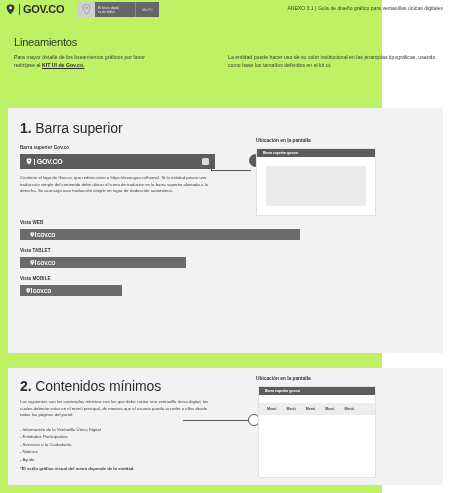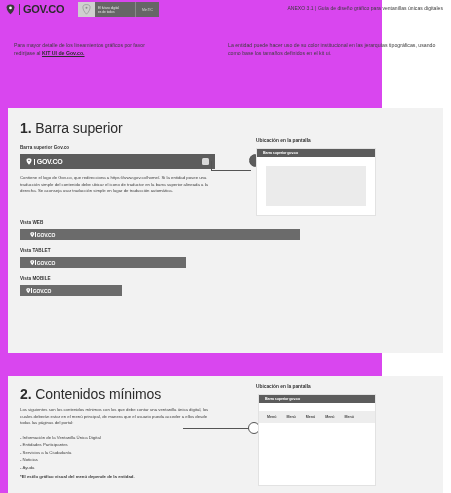--- a/index.html
+++ b/index.html
@@ -3,21 +3,21 @@
 <meta charset="utf-8">
 <style>
   * { box-sizing: border-box; margin: 0; padding: 0; }
   html, body {
     width: 451px; height: 493px;
     background: #ffffff;
     font-family: "Liberation Sans", sans-serif;
     color: #3d3d3d;
     overflow: hidden;
   }
-  .page { position: relative; width: 382px; height: 493px; background:#d946ef; }
+  .page { position: relative; width: 382px; height: 493px; background:#bef264; }
 
   
   .header { position:absolute; top:0; left:0; width:451px; height:22px; }
   .brand { position:absolute; left:6px; top:3px; display:flex; align-items:center; gap:2px; }
   .brand-shield { width:9px; height:11px; display:block; }
   .brand-bar { width:1px; height:11px; background:#444; margin:0 1.5px; }
   .brand-text { font-size:11px; font-weight:600; letter-spacing:-0.3px; color:#2b2b2b; }
   .minlogo { position:absolute; left:78px; top:2px; height:15px; display:flex; align-items:stretch; }
   .minlogo-shield { width:17px; background:#cfcfcf; display:flex; align-items:center; justify-content:center; }
   .minlogo-mid { background:#666666; color:#e8e8e8; font-size:3.2px; line-height:4px;
@@ -30,21 +30,21 @@
   .intro { position:absolute; top:36px; left:14px; width:424px; }
   .intro-title { font-size:11px; font-weight:400; color:#333; letter-spacing:-0.2px; }
   .intro-cols { display:flex; margin-top:5px; }
   .intro-left { width:200px; font-size:5.2px; line-height:8px; color:#3d3d3d; }
   .intro-right { width:210px; margin-left:14px; font-size:5.2px; line-height:8px; color:#3d3d3d; }
   .kit-link { text-decoration:underline; font-weight:700; color:#2d2d2d; }
 
   
   .section { position:absolute; left:8px; width:435px; background:#f2f2f2; }
   #section-1 { top:108px; height:245px; }
-  #section-2 { top:376px; height:117px;text-decoration:underline; }
+  #section-2 { top:368px; height:117px;text-decoration:underline; }
 
   .sec-title { font-size:14px; color:#2b2b2b; letter-spacing:-0.1px; }
   .sec-title b { font-weight:700; }
 
   .sub-label { font-size:4.6px; font-weight:700; color:#333; letter-spacing:0.05px; }
 
   
   .govbar { background:#5c5c5c; height:15px; display:flex; align-items:center;
             padding:0 6px; justify-content:space-between; }
   .govbar-logo { display:flex; align-items:center; gap:1px; }
@@ -105,20 +105,21 @@
         <span>El futuro digital</span>
         <span>es de todos</span>
       </div>
       <div class="minlogo-right">MinTIC</div>
     </div>
 
     <div class="doc-ref">ANEXO 3.1 | Guía de diseño gráfico para ventanillas únicas digitales</div>
   </div>
 
   <div class="intro">
+    <div class="intro-title">Lineamientos</div>
     <div class="intro-cols">
       <div class="intro-left">
         <span>Para mayor detalle de los lineamientos gráficos por favor</span><br>
         <span>redirijase al </span><a class="kit-link" href="#">KIT UI de Gov.co.</a>
       </div>
       <div class="intro-right">La entidad puede hacer uso de su color institucional en las jerarquías tipográficas, usando como base los tamaños definidos en el kit ui.</div>
     </div>
   </div>
 
   <div class="section" id="section-1">

